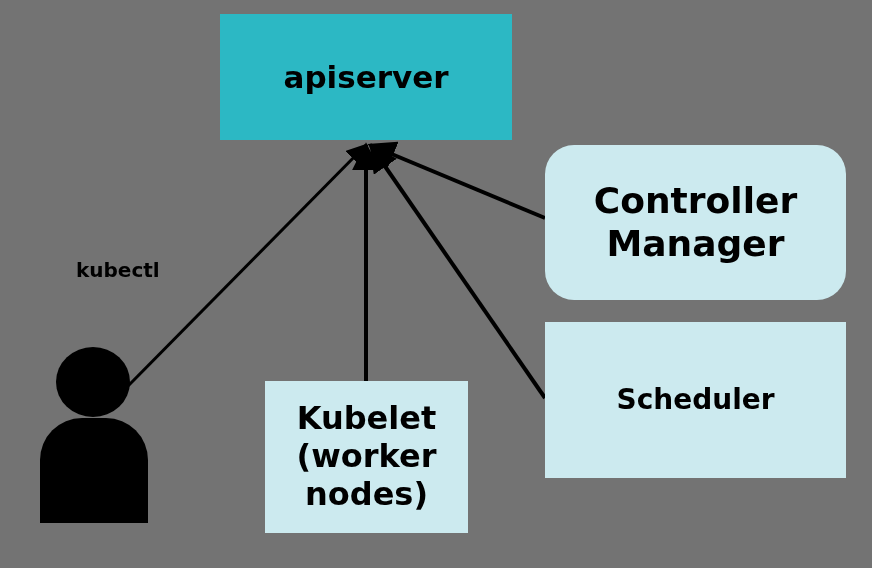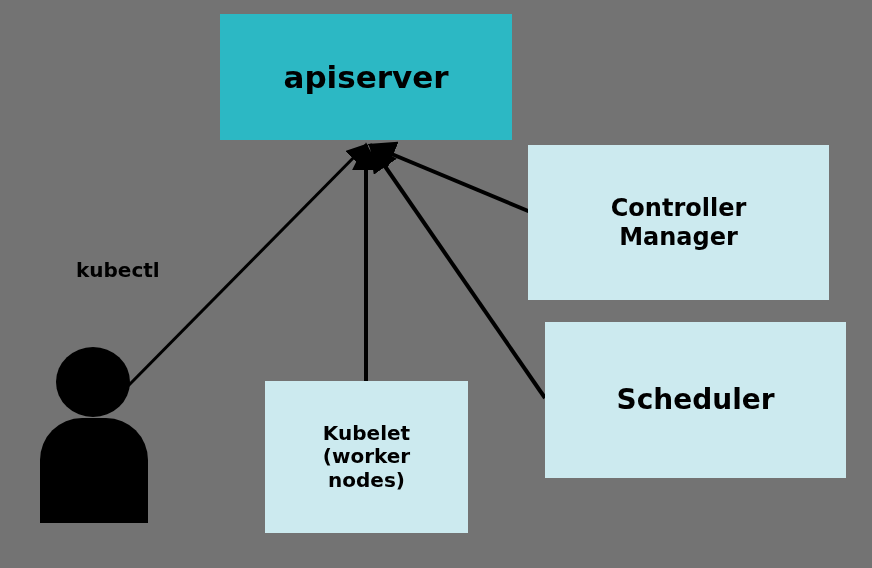--- a/index.html
+++ b/index.html
@@ -39,42 +39,43 @@
   }
   .node-apiserver {
     left: 220px;
     top: 14px;
     width: 292px;
     height: 126px;
     background: #2CB8C4;
     font-size: 31px;
   }
   .node-controller {
-    left: 528px;
+    left: 545px;
     top: 145px;
     width: 301px;
     height: 155px;
     background: #CCEAEF;
-    font-size: 24px;
+    font-size: 36px;
+    border-radius: 29px;
   }
   .node-scheduler {
     left: 545px;
     top: 322px;
     width: 301px;
     height: 156px;
     background: #CCEAEF;
     font-size: 28px;
   }
   .node-kubelet {
     left: 265px;
     top: 381px;
     width: 203px;
     height: 152px;
     background: #CCEAEF;
-    font-size: 20px;
+    font-size: 32px;
   }
   .node-label {
     white-space: pre-line;
     display: block;
   }
   .edge-label {
     position: absolute;
     left: 76px;
     top: 258px;
     font-size: 20px;

